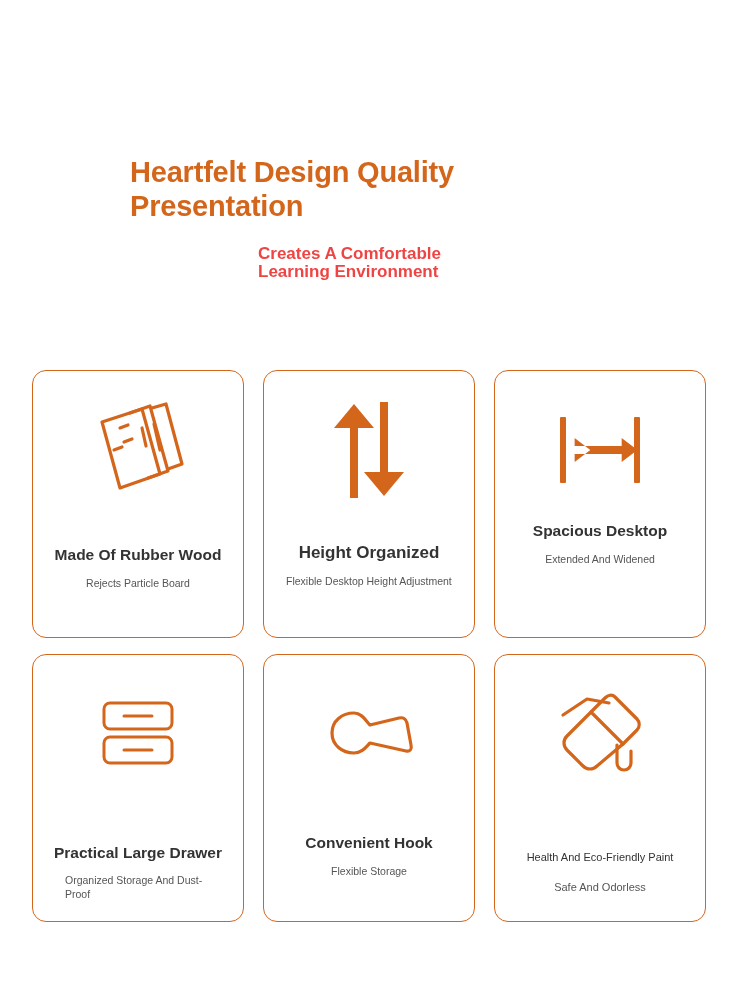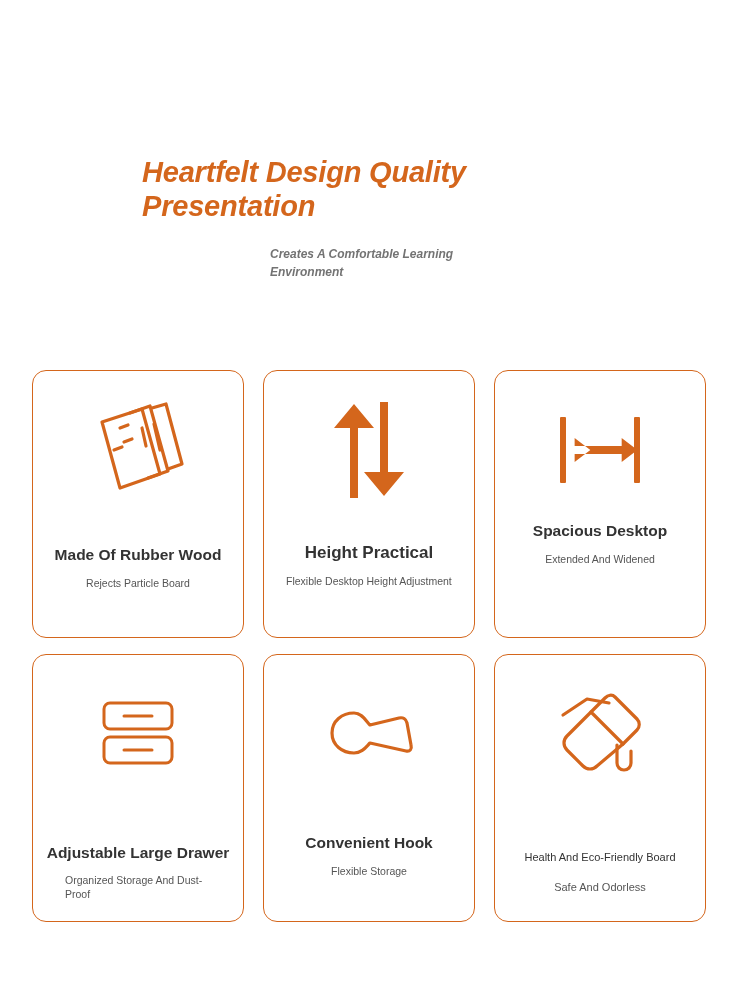--- a/index.html
+++ b/index.html
@@ -13,40 +13,39 @@
     position: relative;
     width: 750px;
     height: 994px;
     background: #ffffff;
     overflow: hidden;
   }
 
   
   .header {
     position: absolute;
-    left: 12px;
+    left: 0;
     top: 155px;
     width: 680px;
-    font-style: italic;
   }
   .title {
     margin-left: 130px;
     width: 420px;
     color: #d4661c;
     font-size: 29px;
     font-weight: bold;
     line-height: 34px;
     letter-spacing: -0.2px;
   }
   .subtitle {
     margin-top: 22px;
     margin-left: 258px;
     width: 250px;
-    color: #737373;
-    font-size: 12px;
+    color: #ef4444;
+    font-size: 17px;
     font-weight: bold;
     line-height: 18px;
   }
 
   
   .grid {
     position: absolute;
     left: 32px;
     top: 370px;
     width: 686px;
@@ -135,21 +134,21 @@
 
     <div class="card c2">
       <div class="icon-wrap">
         <svg width="86" height="96" viewBox="0 0 86 96">
           <g fill="#d4661c">
             <path d="M28 96 L28 26 L12 26 L32 2 L52 26 L36 26 L36 96 Z" transform="translate(-4,0)"></path>
             <path d="M54 0 L62 0 L62 70 L78 70 L58 94 L38 70 L54 70 Z"></path>
           </g>
         </svg>
       </div>
-      <div class="card-title">Height Practical</div>
+      <div class="card-title">Height Organized</div>
       <div class="card-desc">Flexible Desktop Height Adjustment</div>
     </div>
 
     <div class="card c3">
       <div class="icon-wrap">
         <svg width="84" height="74" viewBox="0 0 84 74">
           <g fill="#d4661c">
             <rect x="2" y="4" width="6" height="66" rx="1"></rect>
             <rect x="76" y="4" width="6" height="66" rx="1"></rect>
             <path d="M18 33 L18 25 L34 37 L18 49 L18 41 L66 41 L66 49 L82 37 L66 25 L66 33 Z" transform="translate(-1,0) scale(0.98,1)"></path>
@@ -164,21 +163,21 @@
       <div class="icon-wrap">
         <svg width="76" height="74" viewBox="0 0 76 74">
           <g fill="none" stroke="#d4661c" stroke-width="3" stroke-linejoin="round" stroke-linecap="round">
             <rect x="4" y="6" width="68" height="26" rx="6"></rect>
             <rect x="4" y="40" width="68" height="26" rx="6"></rect>
             <line x1="24" y1="19" x2="52" y2="19"></line>
             <line x1="24" y1="53" x2="52" y2="53"></line>
           </g>
         </svg>
       </div>
-      <div class="card-title">Adjustable Large Drawer</div>
+      <div class="card-title">Practical Large Drawer</div>
       <div class="card-desc">Organized Storage And Dust-Proof</div>
     </div>
 
     <div class="card c5">
       <div class="icon-wrap">
         <svg width="94" height="62" viewBox="0 0 94 62">
           <g fill="none" stroke="#d4661c" stroke-width="3.2" stroke-linejoin="round" stroke-linecap="round">
             <path d="M32 10 C20 10 10 18 10 30 C10 42 20 50 32 50 C40 50 44 44 48 40 L84 48 C88 49 90 46 89 42 L85 20 C84 16 81 14 77 15 L48 22 C44 18 40 10 32 10 Z"></path>
           </g>
         </svg>
@@ -191,18 +190,18 @@
       <div class="icon-wrap">
         <svg width="86" height="82" viewBox="0 0 86 82">
           <g fill="none" stroke="#d4661c" stroke-width="3.2" stroke-linejoin="round" stroke-linecap="round">
             <path d="M6 22 L30 6 L52 10"></path>
             <path d="M58 4 L80 26 C83 29 83 34 80 37 L66 51 L34 19 L48 5 C51 2 55 1 58 4 Z"></path>
             <path d="M34 19 L10 43 C6 47 6 53 10 57 L26 73 C30 77 36 77 40 73 L66 51"></path>
             <path d="M60 52 L60 70 C60 74 63 77 67 77 C71 77 74 74 74 70 L74 58"></path>
           </g>
         </svg>
       </div>
-      <div class="card-title">Health And Eco-Friendly Board</div>
+      <div class="card-title">Health And Eco-Friendly Paint</div>
       <div class="card-desc">Safe And Odorless</div>
     </div>
 
   </div>
 </div>
 
 </body></html>

